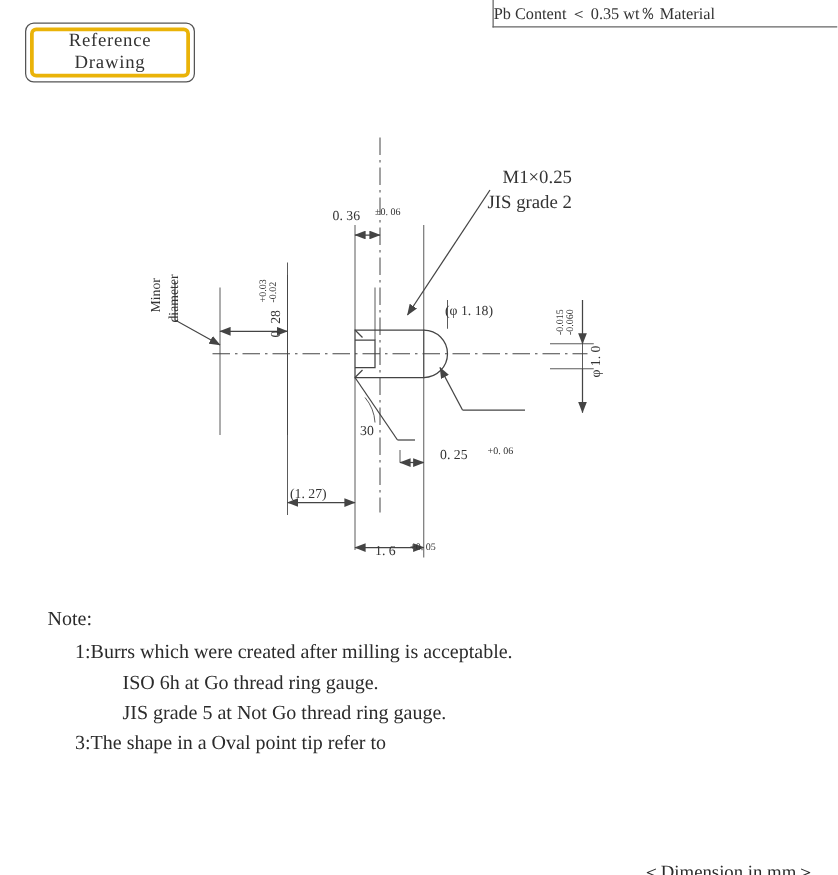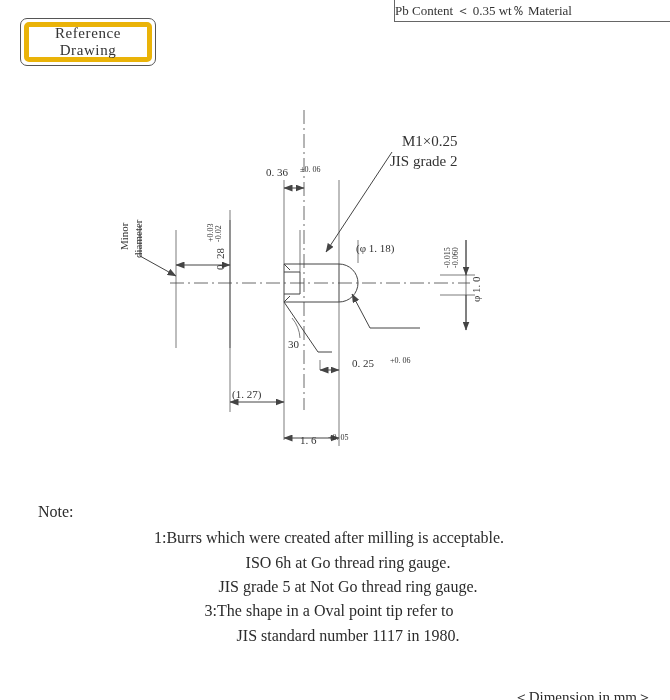--- a/index.html
+++ b/index.html
@@ -23,21 +23,21 @@
     top: 18px;
     width: 136px;
     height: 48px;
     border: 1.5px solid #555;
     border-radius: 7px;
     box-sizing: border-box;
   }
   #ref-drawing-box .inner {
     position: absolute;
     left: 3px; top: 3px; right: 3px; bottom: 3px;
-    border: 5px solid #eab308;
+    border: 3px solid #eab308;
     border-radius: 5px;
     box-sizing: border-box;
     display: flex;
     flex-direction: column;
     align-items: center;
     justify-content: center;
     line-height: 1.15;
     font-size: 15px;
     letter-spacing: 0.6px;
     color: #333;
@@ -64,28 +64,28 @@
     left: 0px;
     top: 80px;
     width: 560px;
     height: 400px;
   }
   #drawing-area svg { display: block; }
 
   
   #notes-block {
     left: 38px;
-    top: 500px;
+    top: 484px;
     width: 560px;
     font-size: 16px;
     line-height: 1.52;
     color: #2b2b2b;
   }
   #notes-block .note-title { margin-bottom: 2px; }
-  #notes-block .note-line { white-space: pre; text-align: center; }
+  #notes-block .note-line { white-space: pre; }
   #notes-block .indent1 { padding-left: 22px; }
   #notes-block .indent2 { padding-left: 60px; }
 
   #dimension-note {
     right: 18px;
     top: 688px;
     font-size: 15px;
     color: #2b2b2b;
     white-space: nowrap;
   }
@@ -237,16 +237,15 @@
   </g>
 </svg>
 </div>
 
 <div class="abs" id="notes-block">
   <div class="note-title">Note:</div>
   <div class="note-line indent1">1:Burrs which were created after milling is acceptable.</div>
   <div class="note-line indent2">ISO 6h at Go thread ring gauge.</div>
   <div class="note-line indent2">JIS grade 5 at Not Go thread ring gauge.</div>
   <div class="note-line indent1">3:The shape in a Oval point tip refer to</div>
-  <div class="note-line indent2">JIS standard number 1117 in 1980.</div>
 </div>
 
 <div class="abs" id="dimension-note">＜Dimension in mm＞</div>
 
 </body></html>

